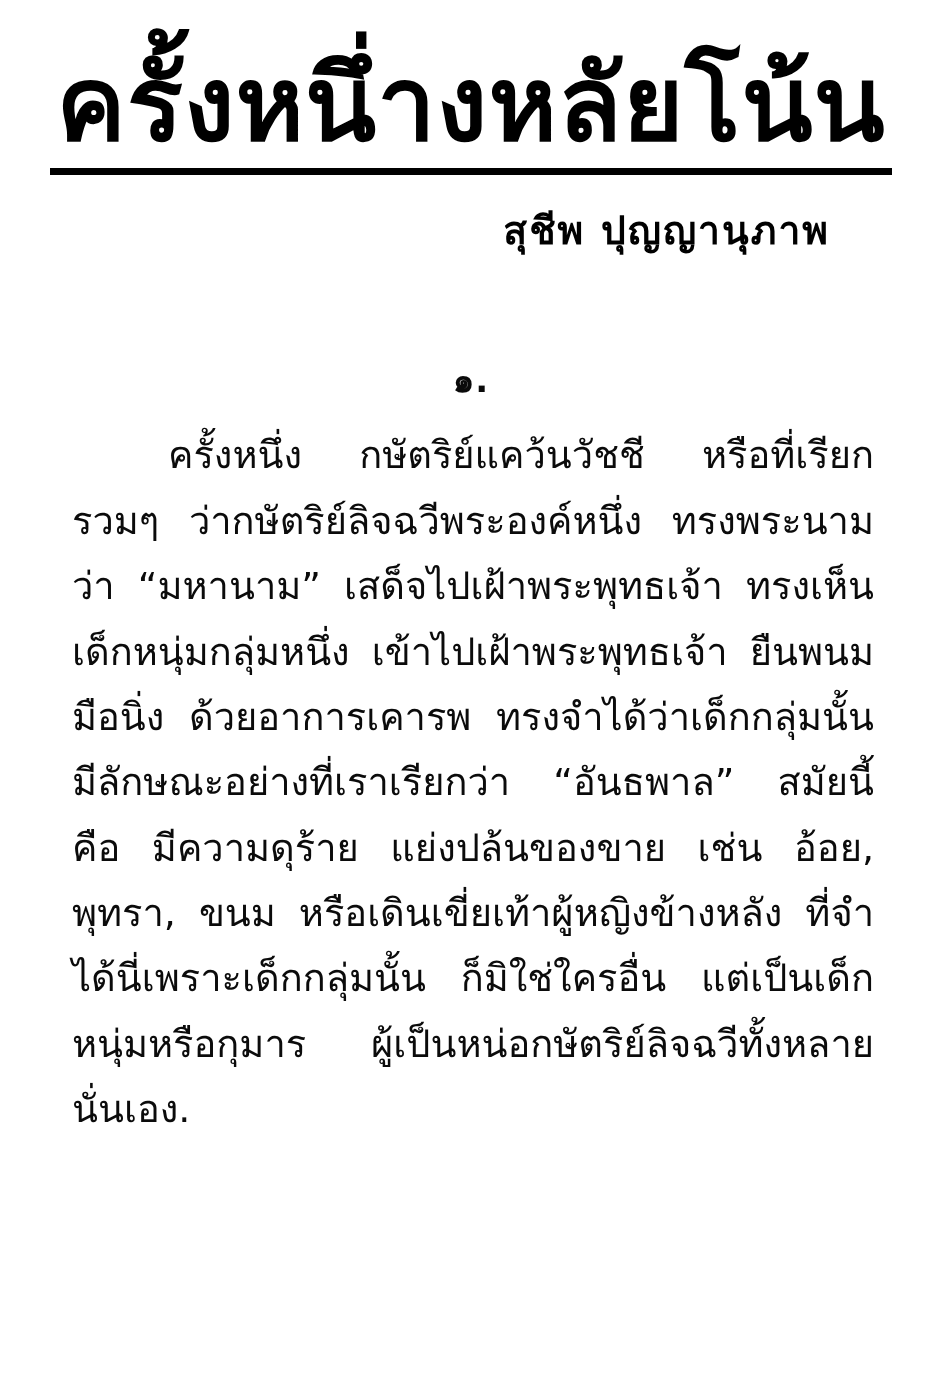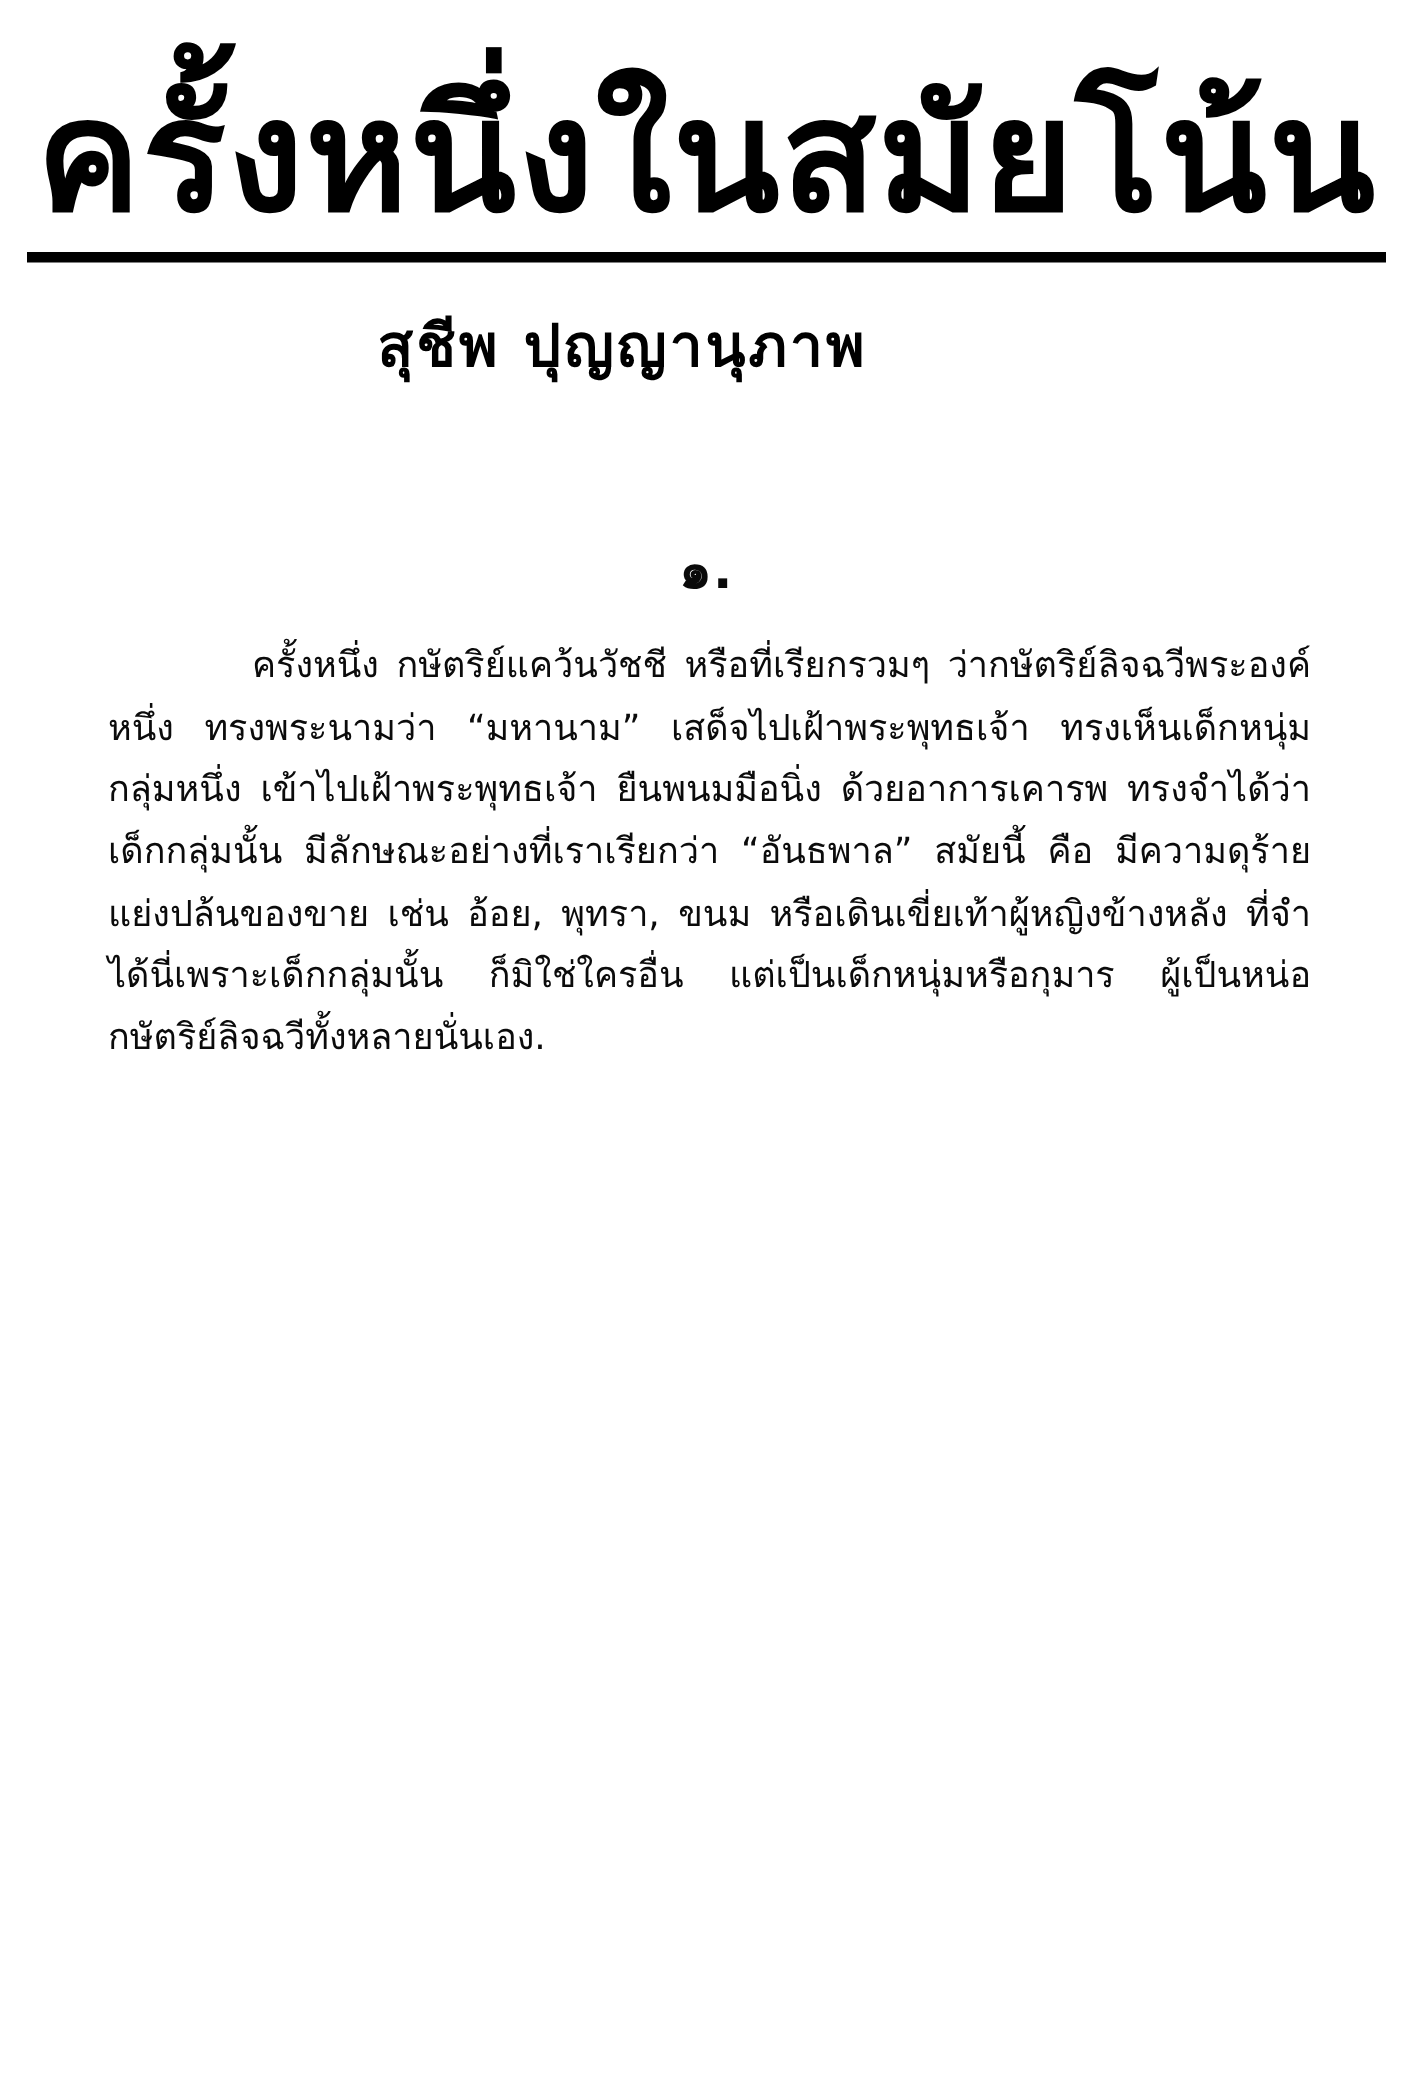--- a/index.html
+++ b/index.html
@@ -34,21 +34,21 @@
     font-size: 104px;
     line-height: 1.12;
     letter-spacing: 1px;
     color: #000;
     display: inline-block;
     padding: 0 6px 6px 6px;
     border-bottom: 7px solid #000;
     white-space: nowrap;
   }
   .byline-row {
-    text-align: center;
+    text-align: right;
     padding-right: 112px;
     margin-top: 24px;
   }
   .byline {
     font-size: 39px;
     font-weight: 700;
     letter-spacing: 2px;
     color: #000;
     display: inline-block;
   }
@@ -61,39 +61,39 @@
     margin-top: 92px;
     margin-bottom: 16px;
     letter-spacing: 1px;
   }
 
   
   .body-text {
     margin: 0 68px 0 72px;
   }
   .para {
-    font-size: 24px;
+    font-size: 38px;
     line-height: 1.72;
     text-align: justify;
     text-justify: inter-word;
     word-spacing: 2px;
     margin: 0 0 26px 0;
     color: #0b0b0b;
   }
   .para.indent {
     text-indent: 96px;
   }
 </style>
 </head>
 <body>
 
 <div class="page">
 
   <div class="title-block">
-    <div class="doc-title">ครั้งหนึ่งในสมัยโน้น</div>
+    <div class="doc-title">ครั้งหนึ่างหลัยโน้น</div>
   </div>
 
   <div class="byline-row">
     <div class="byline">สุชีพ ปุญญานุภาพ</div>
   </div>
 
   <div class="section-number">๑.</div>
 
   <div class="body-text">
     <p class="para indent">ครั้งหนึ่ง กษัตริย์แคว้นวัชชี หรือที่เรียกรวมๆ ว่ากษัตริย์ลิจฉวีพระองค์หนึ่ง ทรงพระนามว่า “มหานาม” เสด็จไปเฝ้าพระพุทธเจ้า ทรงเห็นเด็กหนุ่มกลุ่มหนึ่ง เข้าไปเฝ้าพระพุทธเจ้า ยืนพนมมือนิ่ง ด้วยอาการเคารพ ทรงจำได้ว่าเด็กกลุ่มนั้น มีลักษณะอย่างที่เราเรียกว่า “อันธพาล” สมัยนี้ คือ มีความดุร้าย แย่งปล้นของขาย เช่น อ้อย, พุทรา, ขนม หรือเดินเขี่ยเท้าผู้หญิงข้างหลัง ที่จำได้นี่เพราะเด็กกลุ่มนั้น ก็มิใช่ใครอื่น แต่เป็นเด็กหนุ่มหรือกุมาร ผู้เป็นหน่อกษัตริย์ลิจฉวีทั้งหลายนั่นเอง.</p>

